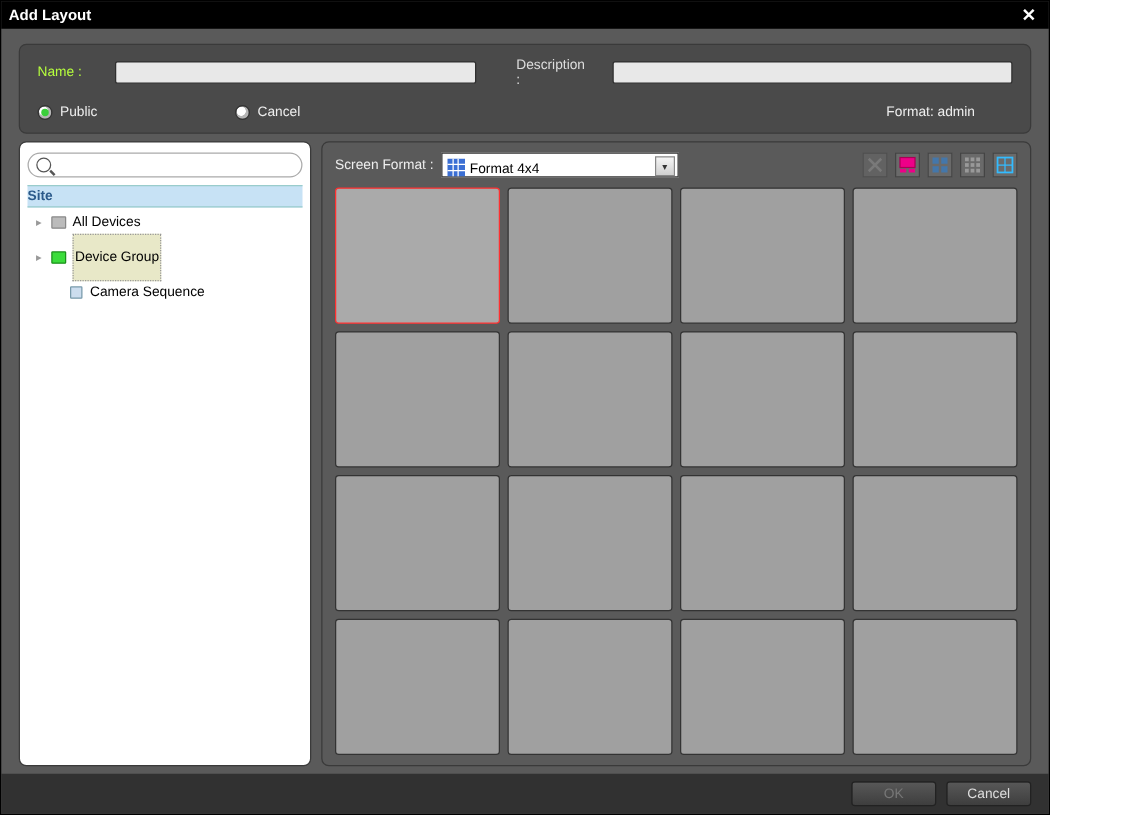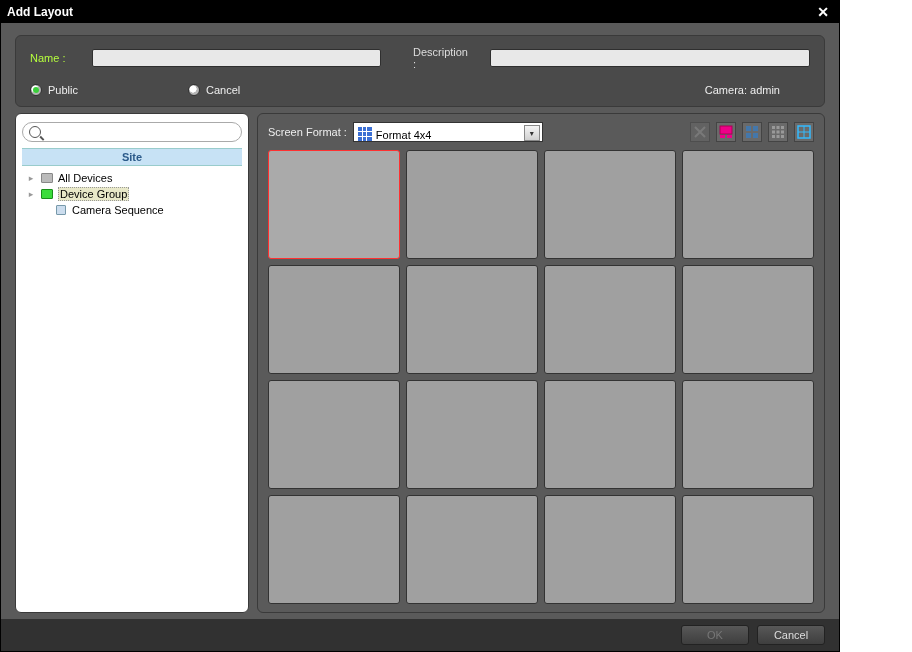--- a/index.html
+++ b/index.html
@@ -127,21 +127,21 @@
     width: 1.5px; height: 5px; background:#555;
     bottom: -4px; right: -2px; transform: rotate(-45deg);
   }
   .search-wrap input {
     border: none; outline: none; flex:1; font-size: 11px; background: transparent;
   }
   .site-header {
     background: #c7e2f5;
     border-top: 1px solid #9cc;
     border-bottom: 1px solid #9cc;
-    text-align: center;
+    text-align: left;
     font-weight: bold;
     color: #2b5a8a;
     padding: 2px 0;
     font-size: 11px;
   }
   .tree {
     flex: 1;
     overflow: auto;
     padding: 4px 2px;
   }
@@ -154,21 +154,21 @@
     color: #000;
     cursor: default;
   }
   .tree-item .arrow {
     width: 10px; text-align: center; color: #999; font-size: 9px;
   }
   .tree-item .ticon { width: 14px; height: 14px; display:inline-flex;align-items:center;justify-content:center;}
   .tree-item.selected .label-span {
     background: #e8e8c8;
     border: 1px dotted #999;
-    padding: 0 1px;
+    padding: 12px 1px;
   }
   .tree-item.indent { padding-left: 16px; }
   .icon-devices {
     width: 12px; height: 10px; background: #bbb; border: 1px solid #888;
     border-radius: 1px;
   }
   .icon-group {
     width: 12px; height: 10px;
     background: #3bdc3b;
     border: 1px solid #1a8f1a;
@@ -307,21 +307,21 @@
     </div>
     <div class="row2">
       <span class="radio checked">
         <span class="dot"></span>
         <span>Public</span>
       </span>
       <span class="radio" style="margin-left:90px">
         <span class="dot"></span>
         <span>Cancel</span>
       </span>
-      <span class="owner">Camera: admin</span>
+      <span class="owner">Format: admin</span>
     </div>
   </div>
 
   <div class="body">
 
     <div class="sidebar">
       <div class="search-wrap">
         <span class="mag"></span>
         <input type="text" placeholder="" style="">
       </div>

